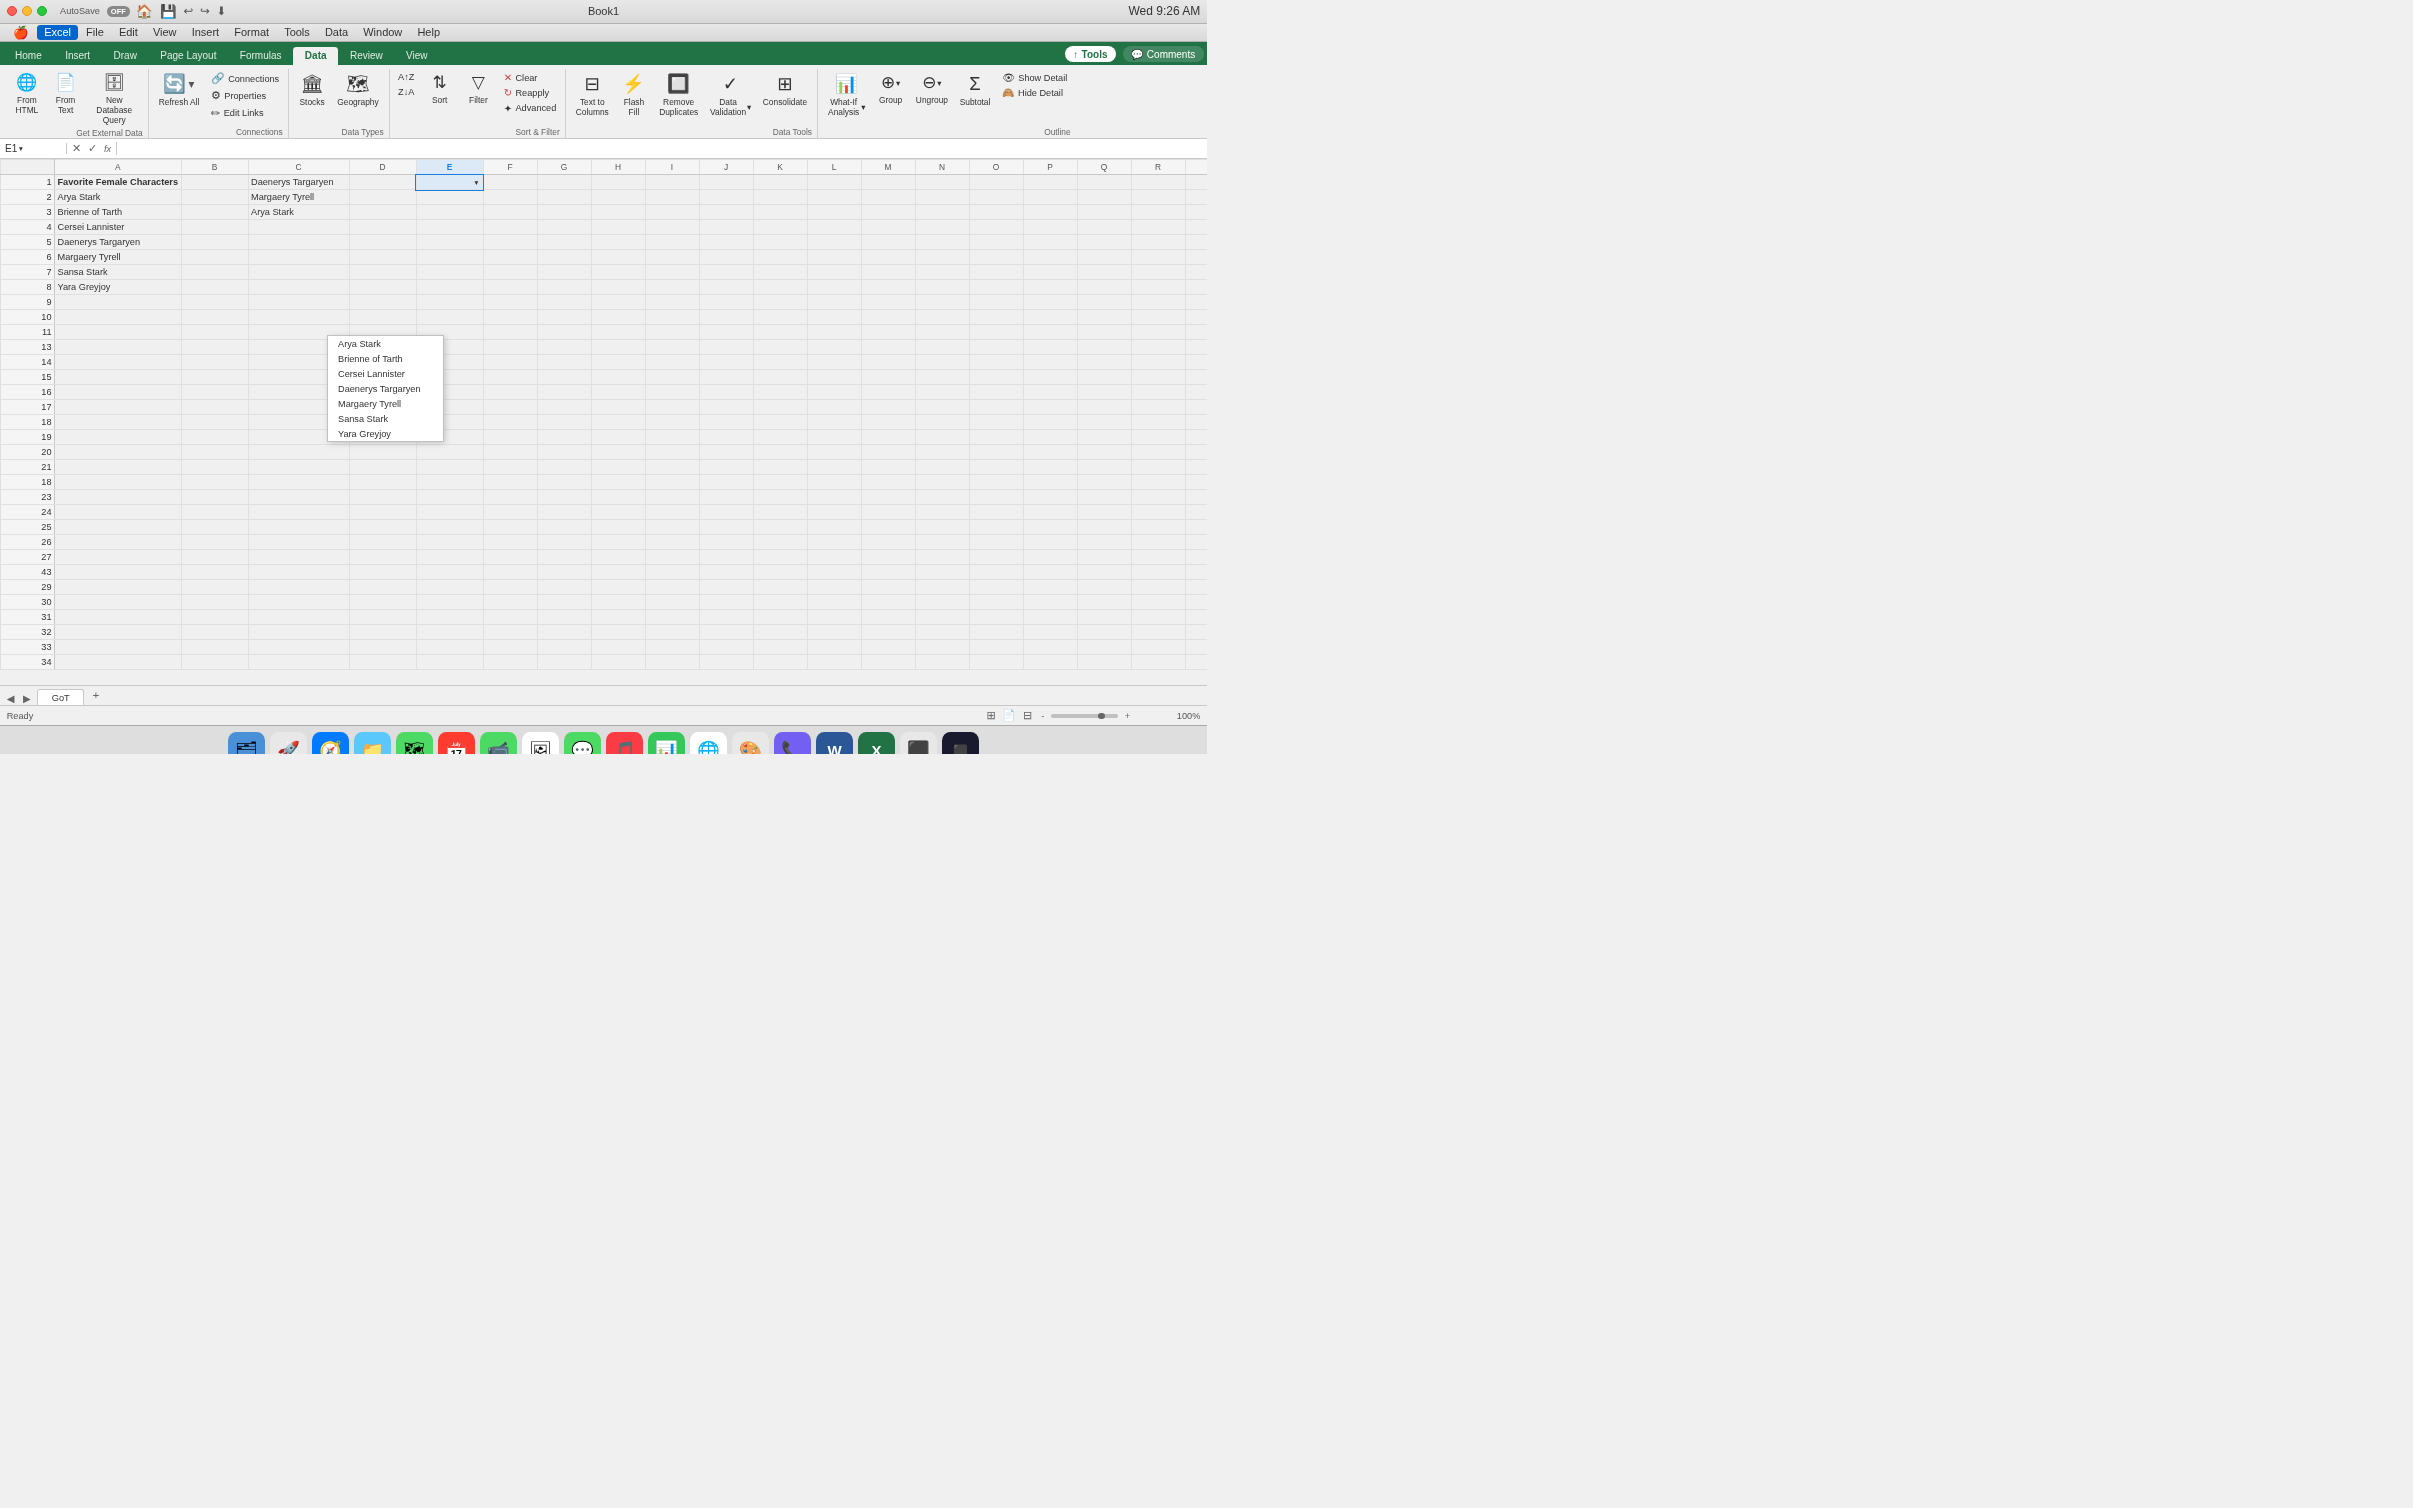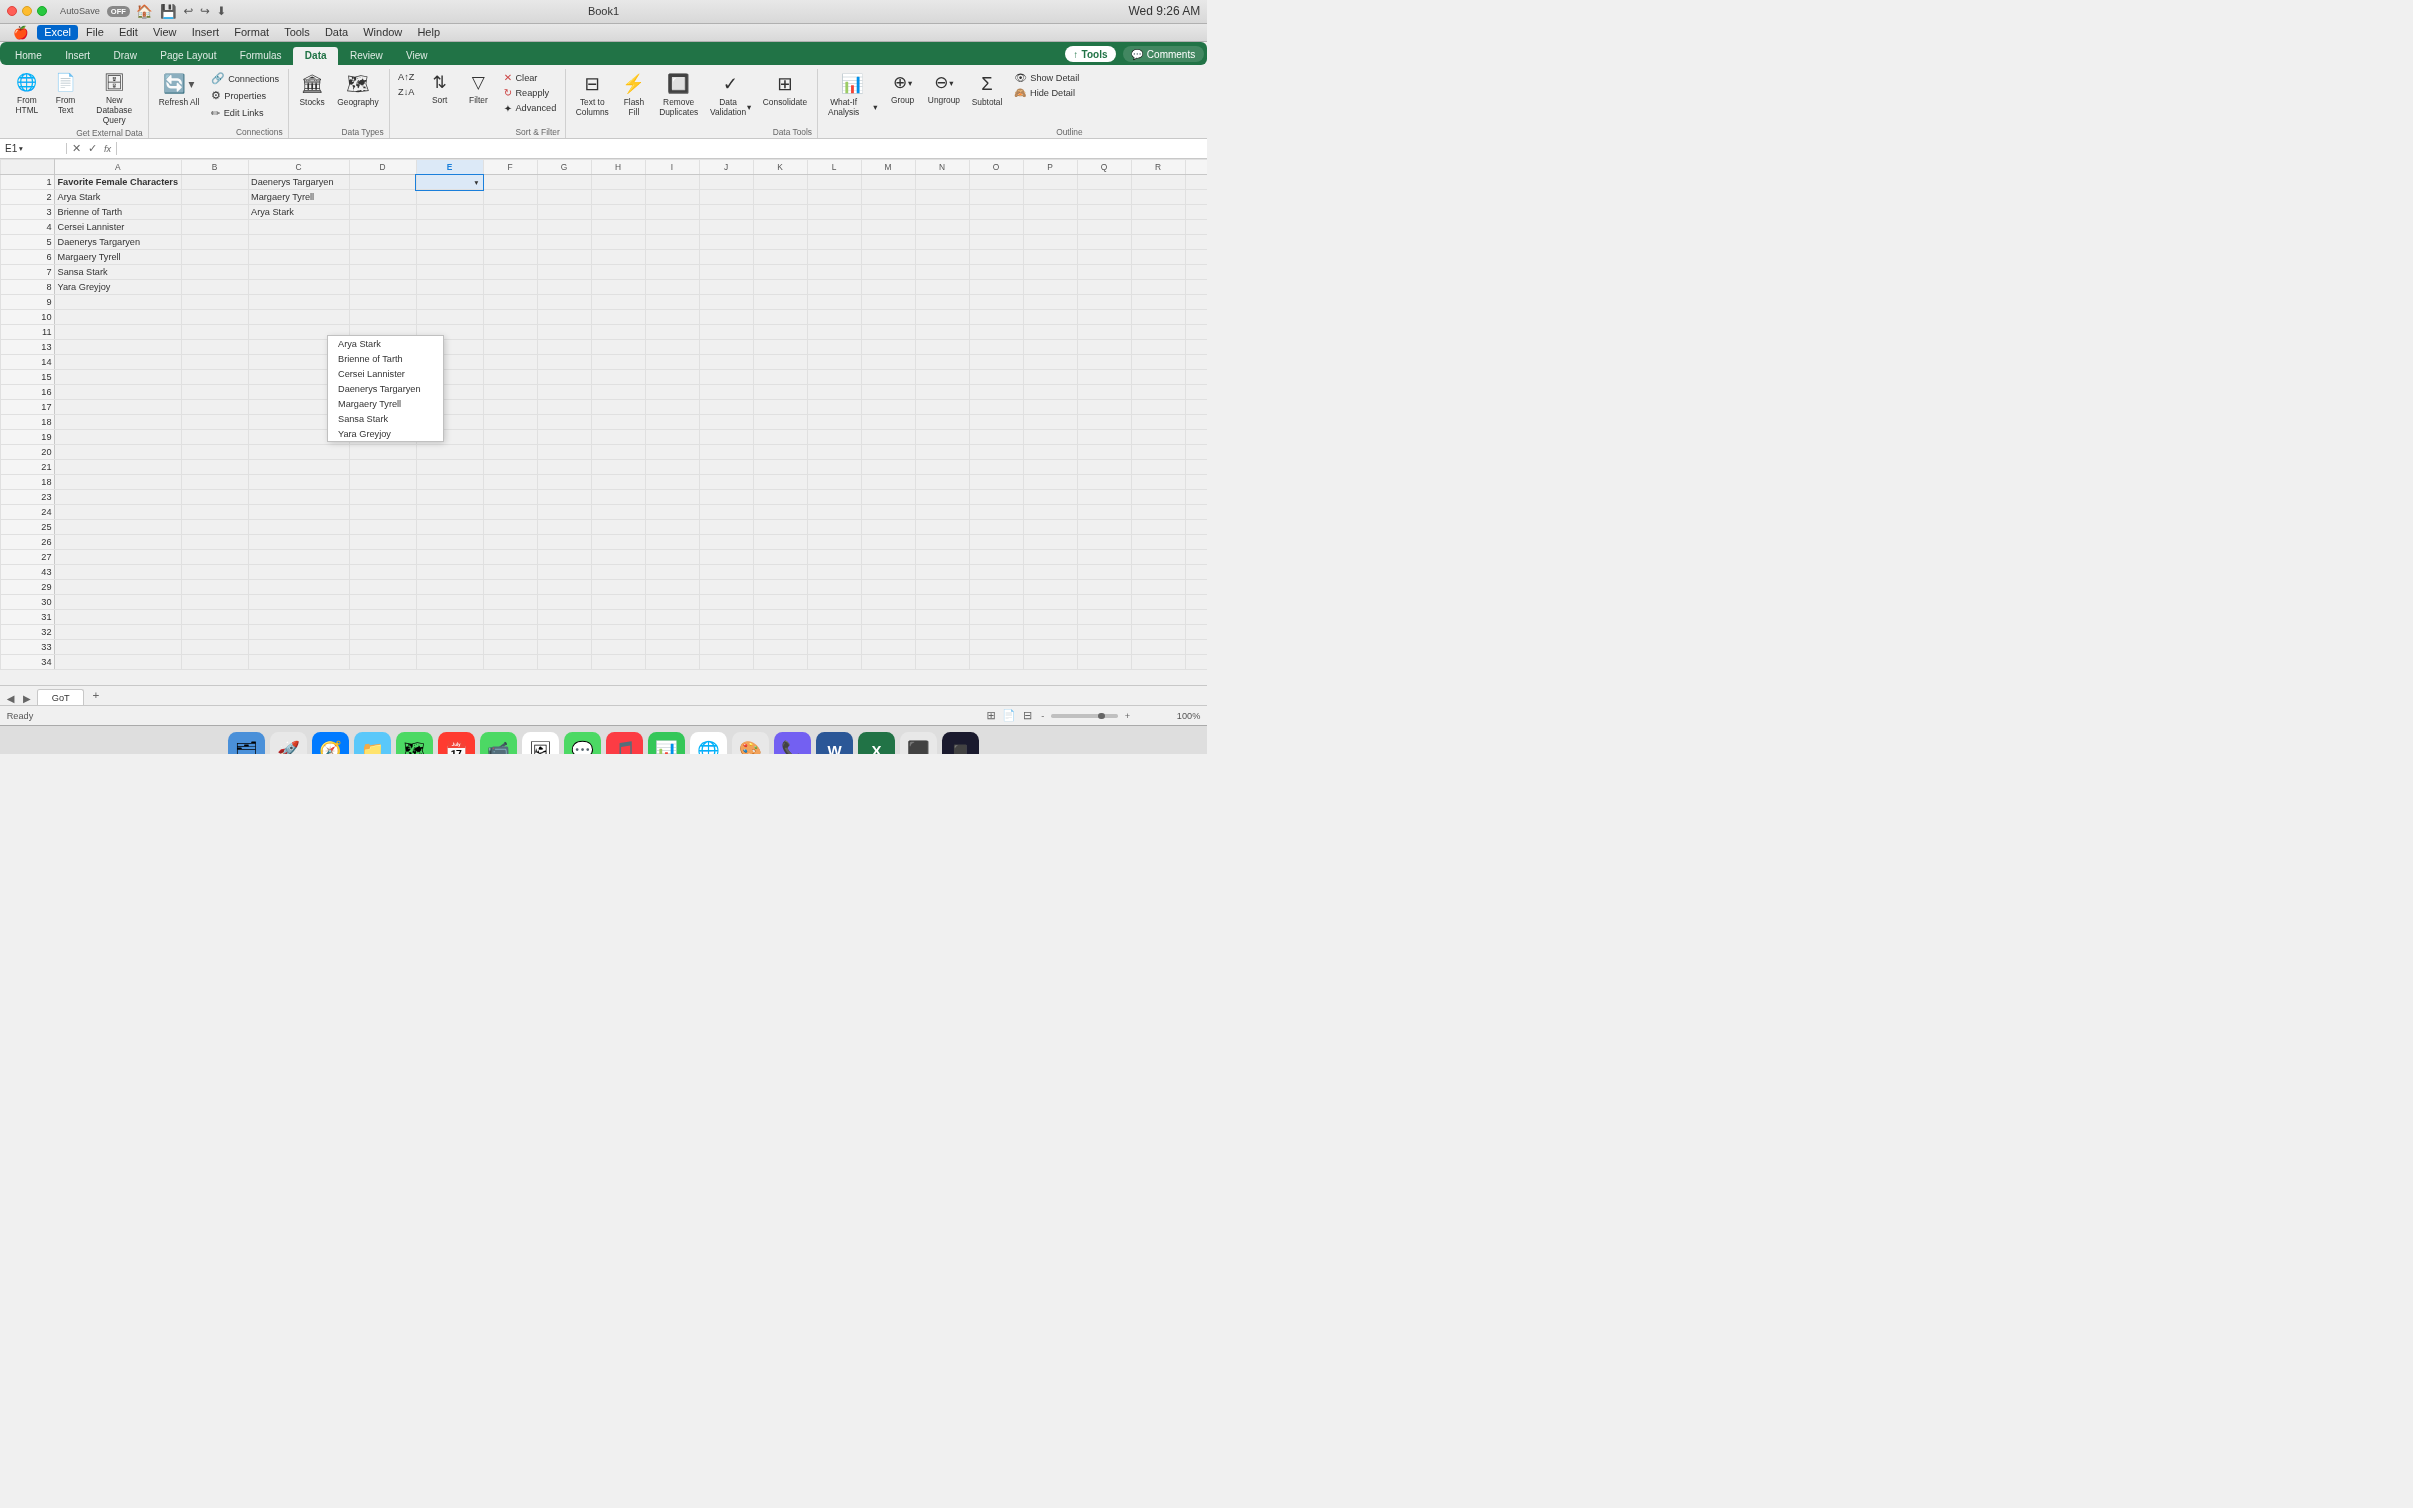--- a/index.html
+++ b/index.html
@@ -57,21 +57,20 @@
     .menu-item.active { background: #0066cc; color: white; }
 
     
     .ribbon-tabs {
       height: 23.5px;
       background: #217346;
       display: flex;
       align-items: flex-end;
       padding: 0 3.4px;
       gap: 0;
-      border-radius: 6px;
     }
     .ribbon-tab {
       padding: 3.4px 11.7px 4.2px;
       font-size: 10px;
       color: rgba(255,255,255,0.85);
       cursor: pointer;
       border-radius: 3.4px 3.4px 0 0;
       position: relative;
     }
     .ribbon-tab.active {
@@ -594,21 +593,21 @@
         <span class="ribbon-btn-label">Consolidate</span>
       </div>
     </div>
     <div class="ribbon-group-label">Data Tools</div>
   </div>
 
   <div class="ribbon-group">
     <div class="ribbon-tools">
       <div class="ribbon-btn">
         <span class="icon" style="font-size:18.4px;">📊</span>
-        <div style="display:flex;align-items:center;gap:14px;">
+        <div style="display:flex;align-items:center;gap:2px;">
           <span class="ribbon-btn-label">What-If<br>Analysis</span>
           <span style="font-size:8.4px;">▾</span>
         </div>
       </div>
       <div class="ribbon-btn">
         <div style="display:flex;align-items:center;gap:0.8px;">
           <span class="icon" style="font-size:17px;">⊕</span>
           <span style="font-size:8.4px;">▾</span>
         </div>
         <span class="ribbon-btn-label">Group</span>

